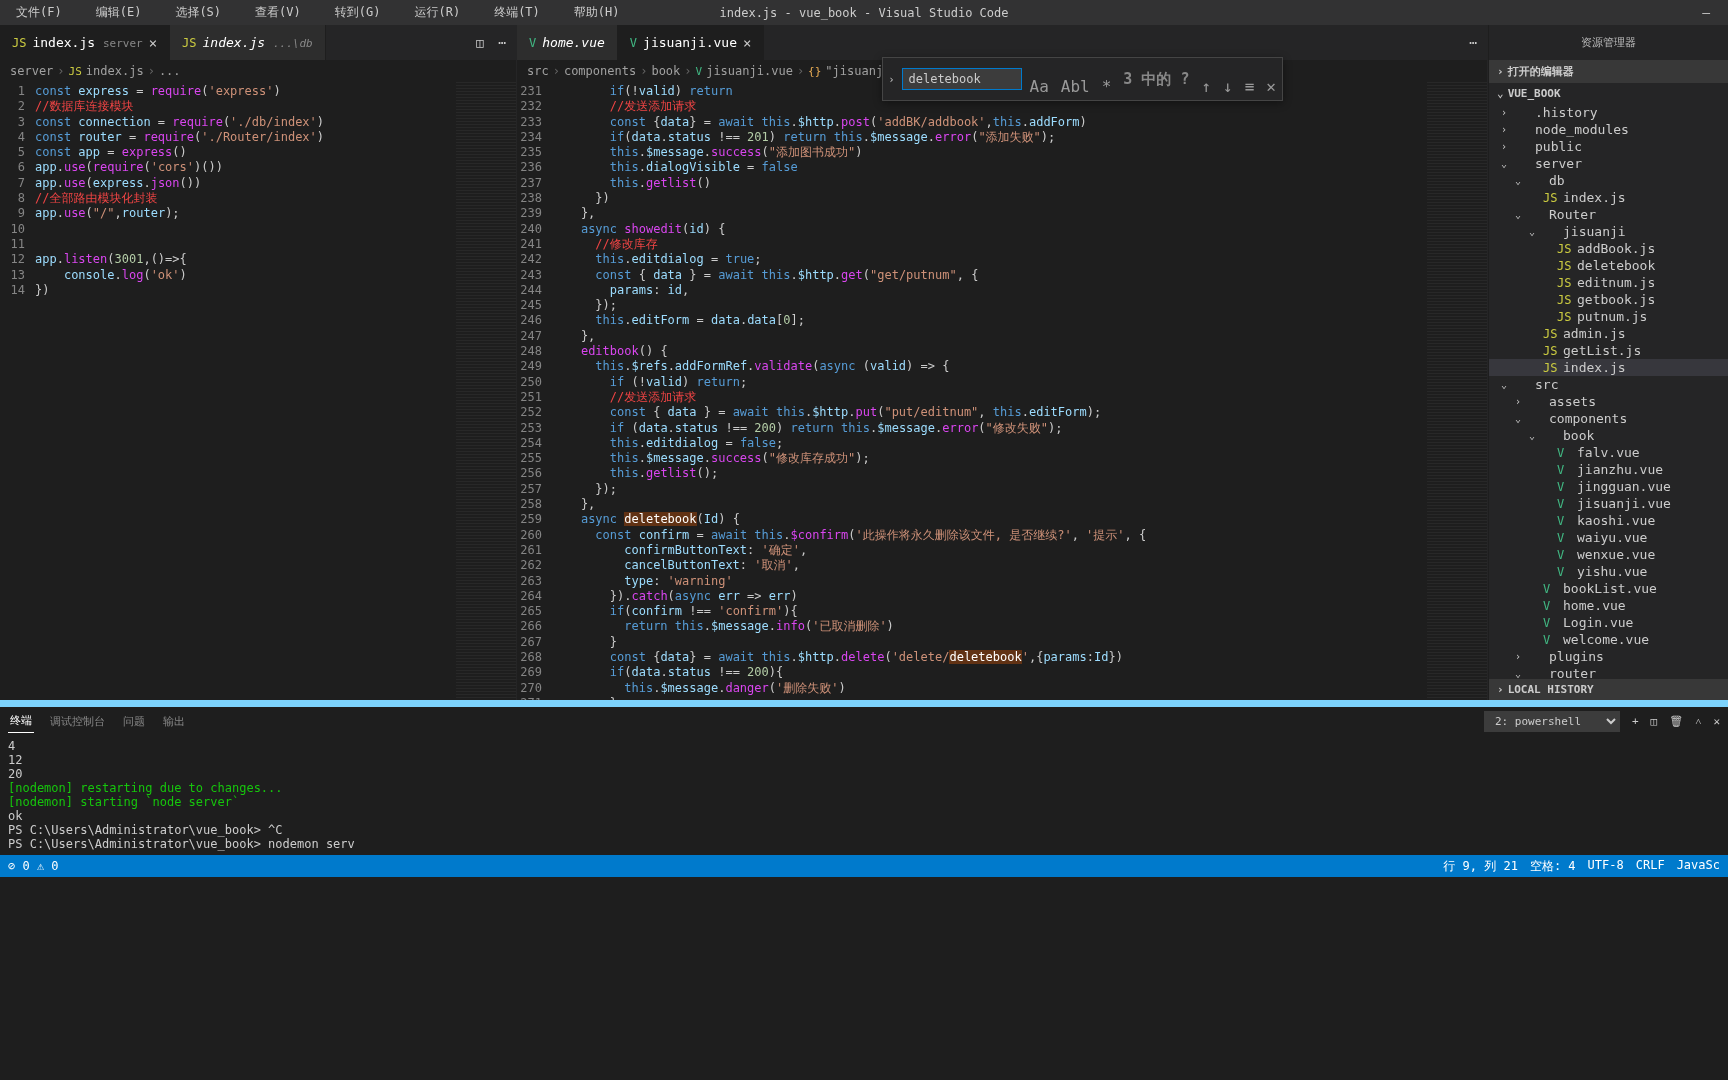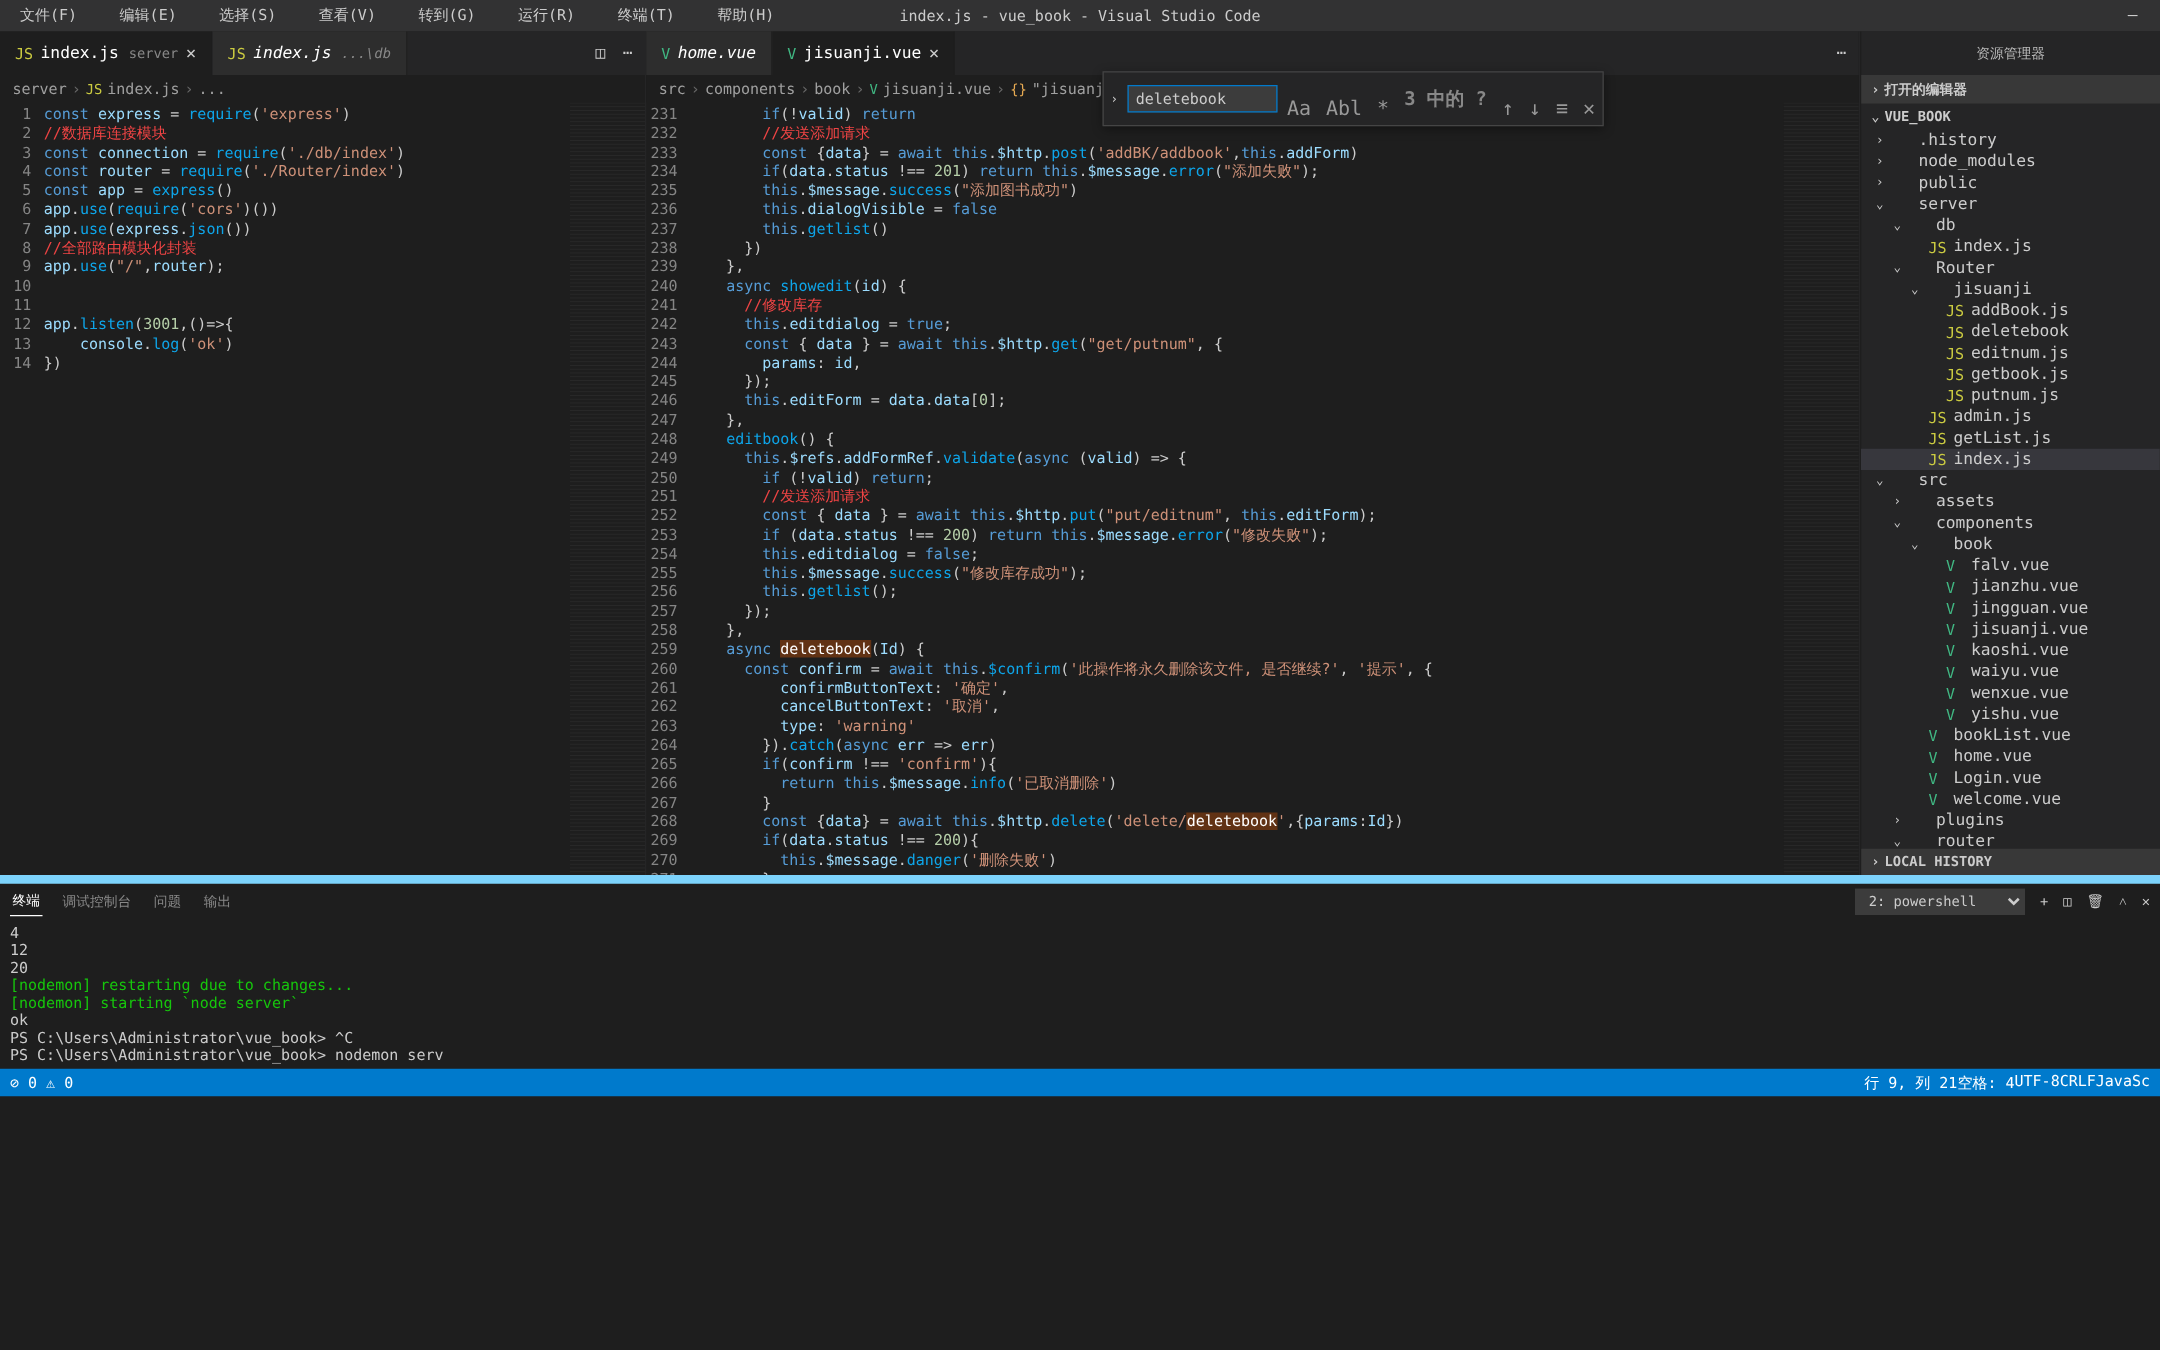--- a/index.html
+++ b/index.html
@@ -34,21 +34,21 @@
 .find-input { background: #3c3c3c; border: 1px solid #007acc; color: #ccc; padding: 3px 6px; width: 120px; font-size: 12px; }
 .find-btn { padding: 2px 4px; font-size: 16px; cursor: pointer; color: #999; margin-top: 15px; }
 .find-result { font-size: 15px; color: #888; padding: 0 4px; font-weight: bold; }
 
 .editor-content { flex: 1; display: flex; overflow: hidden; position: relative; }
 .gutter { width: 35px; color: #858585; text-align: right; padding-right: 10px; font-size: 12px; line-height: 15.3px; padding-top: 2px; font-family: Consolas, monospace; }
 .code { flex: 1; font-family: Consolas, monospace; font-size: 12px; line-height: 15.3px; padding-top: 2px; white-space: pre; overflow: hidden; }
 .minimap { width: 60px; background: #1e1e1e; opacity: 0.5; background-image: linear-gradient(#333 1px, transparent 1px); background-size: 100% 3px; }
 
 .kw { color: #569cd6; }
-.fn { color: #0ea5e9; }
+.fn { color: #d946ef; }
 .str { color: #ce9178; }
 .com { color: #ef4444; }
 .var { color: #9cdcfe; }
 .num { color: #b5cea8; }
 .hl { background: #613214; color: #fff; }
 
 .sidebar-right { width: 240px; background: #252526; display: flex; flex-direction: column; border-left: 1px solid #1e1e1e; }
 .sidebar-title { height: 35px; display: flex; align-items: center; justify-content: center; font-size: 11px; color: #bbb; }
 .side-header { padding: 4px 8px; font-size: 11px; font-weight: bold; background: #383838; display: flex; align-items: center; gap: 4px; }
 .tree { flex: 1; font-size: 13px; overflow-y: auto; }
@@ -67,21 +67,21 @@
 .panel { height: 155px; background: #1e1e1e; border-top: 7px solid #7dd3fc; display: flex; flex-direction: column; }
 .panel-tabs { height: 28px; display: flex; align-items: center; padding: 0 8px; gap: 14px; font-size: 11px; }
 .panel-tab { padding: 4px 2px; cursor: pointer; color: #888; }
 .panel-tab.active { color: #fff; border-bottom: 1px solid #fff; }
 .panel-right { margin-left: auto; display: flex; align-items: center; gap: 12px; }
 .panel-select { background: #3c3c3c; border: 1px solid #3c3c3c; color: #ccc; padding: 2px 6px; font-size: 11px; width: 136px; }
 .terminal { flex: 1; font-family: Consolas, monospace; font-size: 12px; padding: 4px 8px; line-height: 14px; }
 .term-green { color: #16c60c; }
 
 .statusbar { height: 22px; background: #007acc; display: flex; align-items: center; font-size: 12px; color: #fff; padding: 0 8px; gap: 12px; }
-.statusbar-right { margin-left: auto; display: flex; }
+.statusbar-right { margin-left: auto; display: flex; gap: 12px; }
 </style>
 </head>
 <body>
 
 <div class="titlebar">
   <div class="titlebar-left">
     <span class="menu-item">文件(F)</span>
     <span class="menu-item">编辑(E)</span>
     <span class="menu-item">选择(S)</span>
     <span class="menu-item">查看(V)</span>

